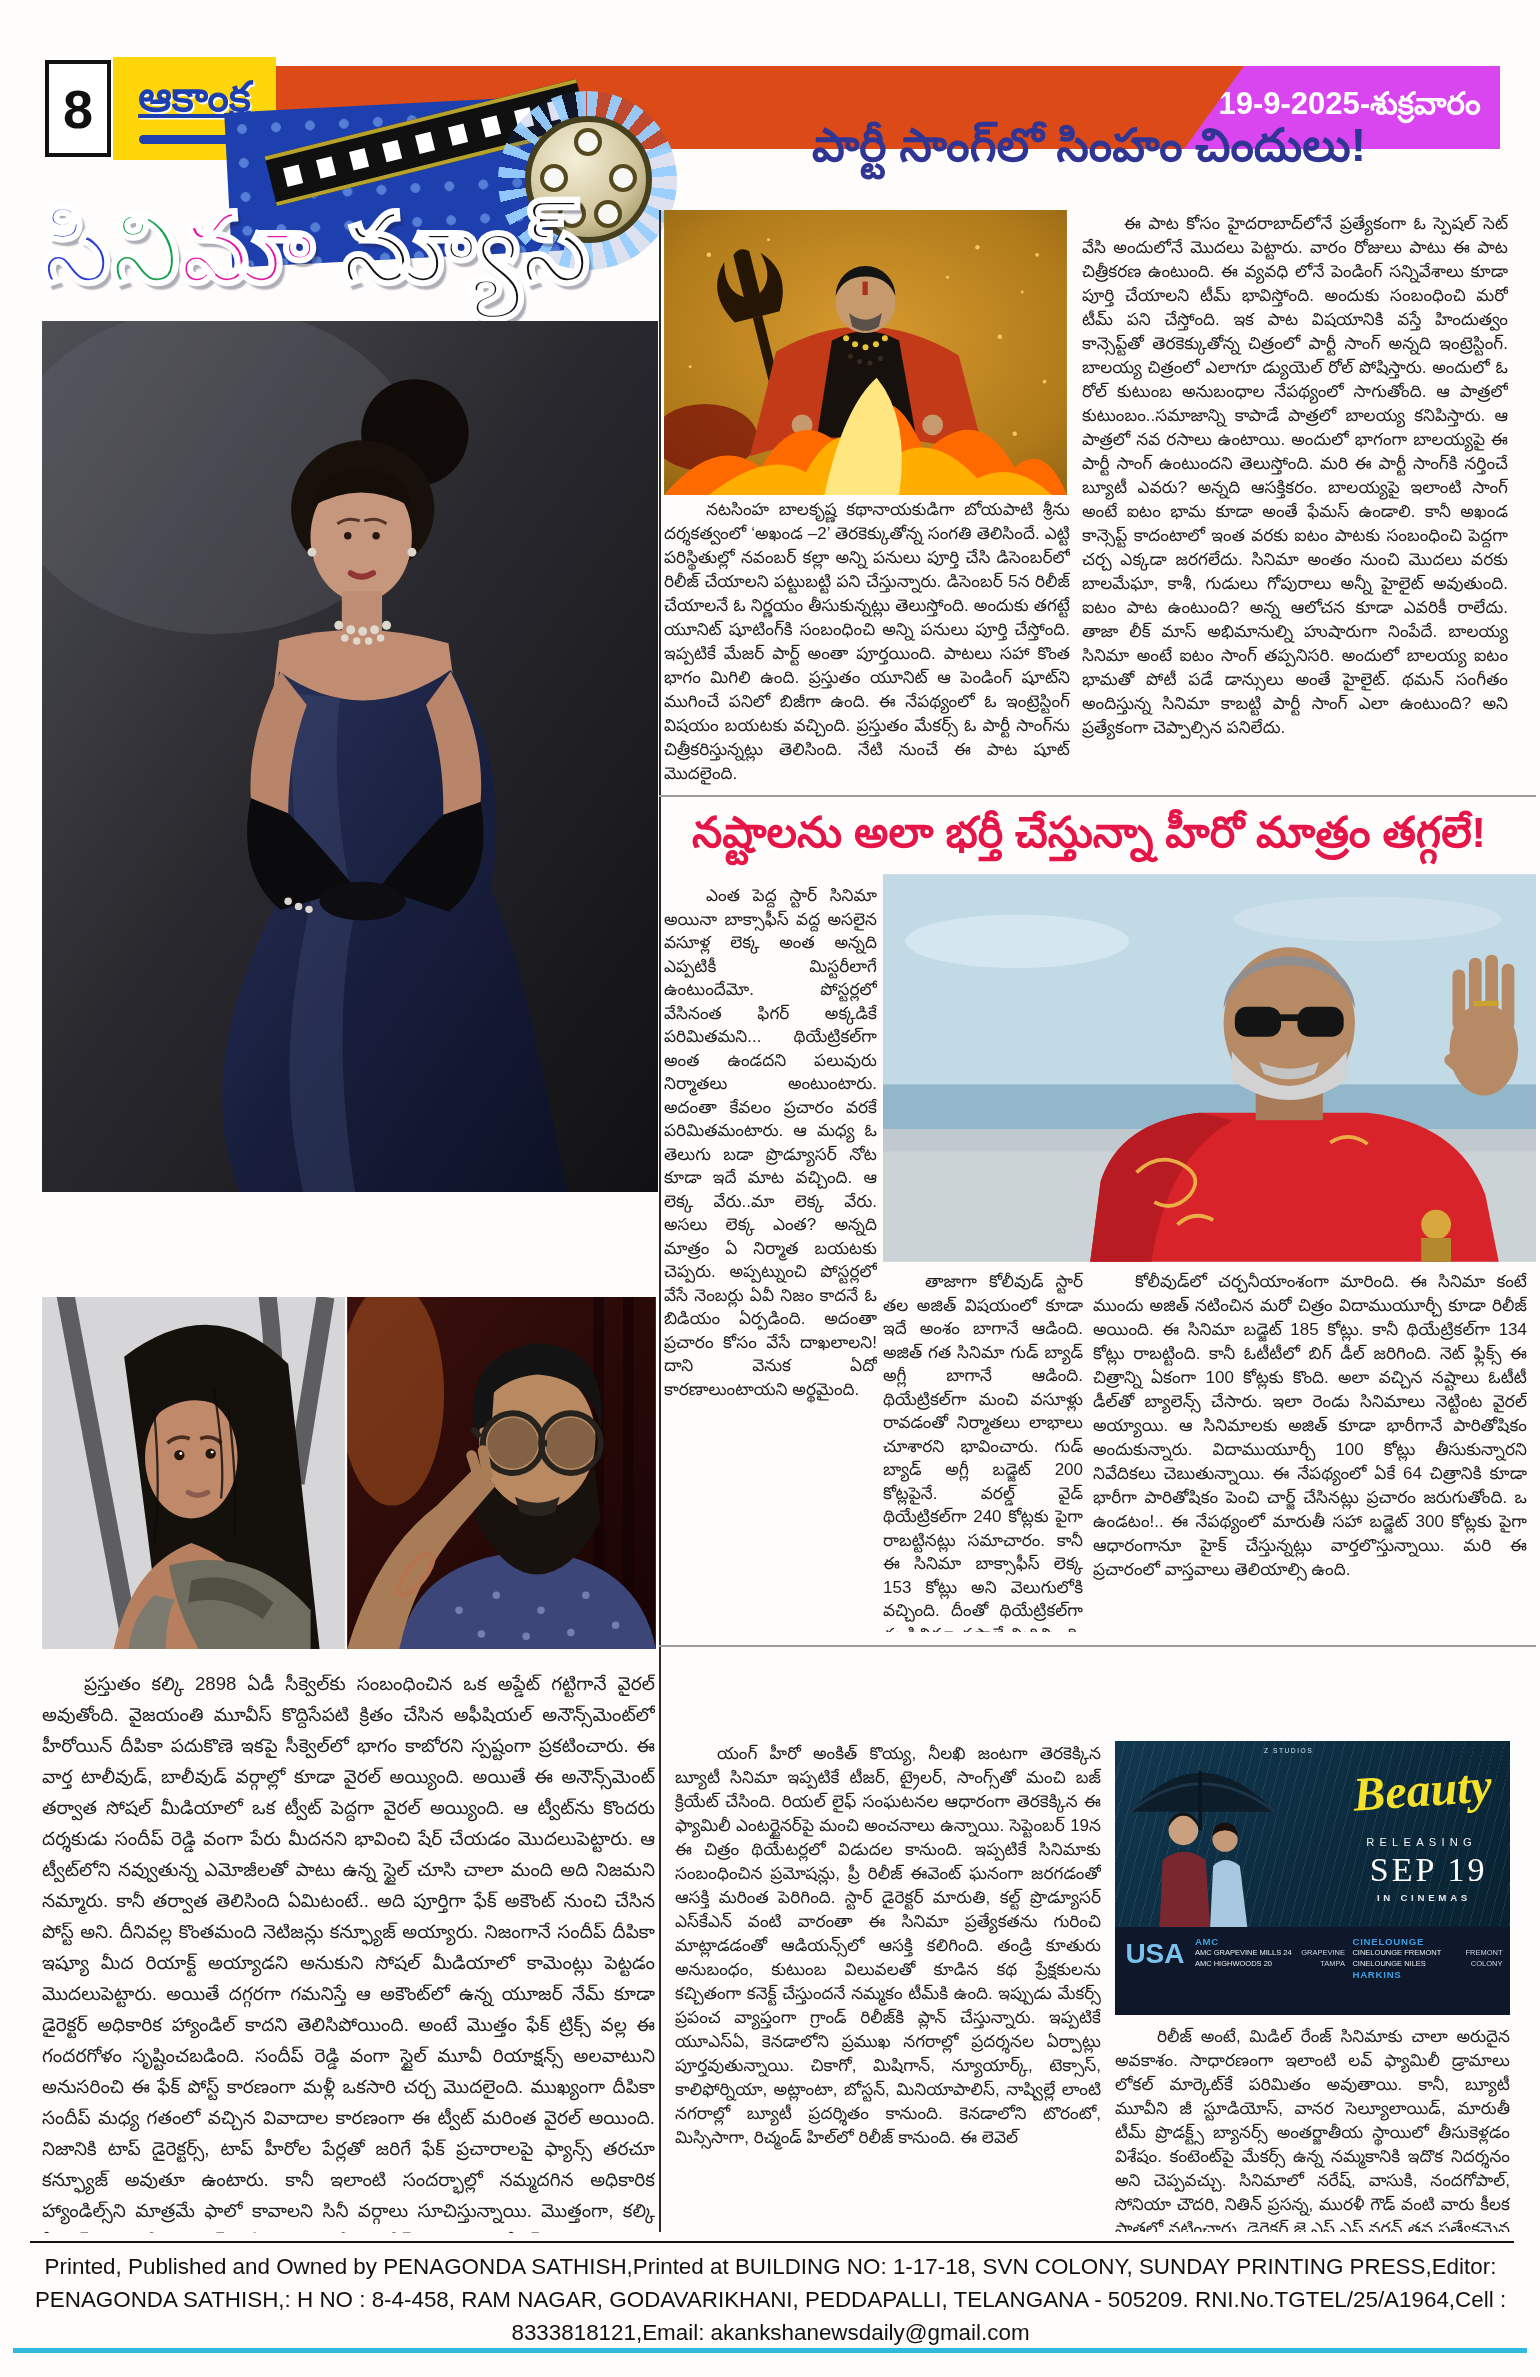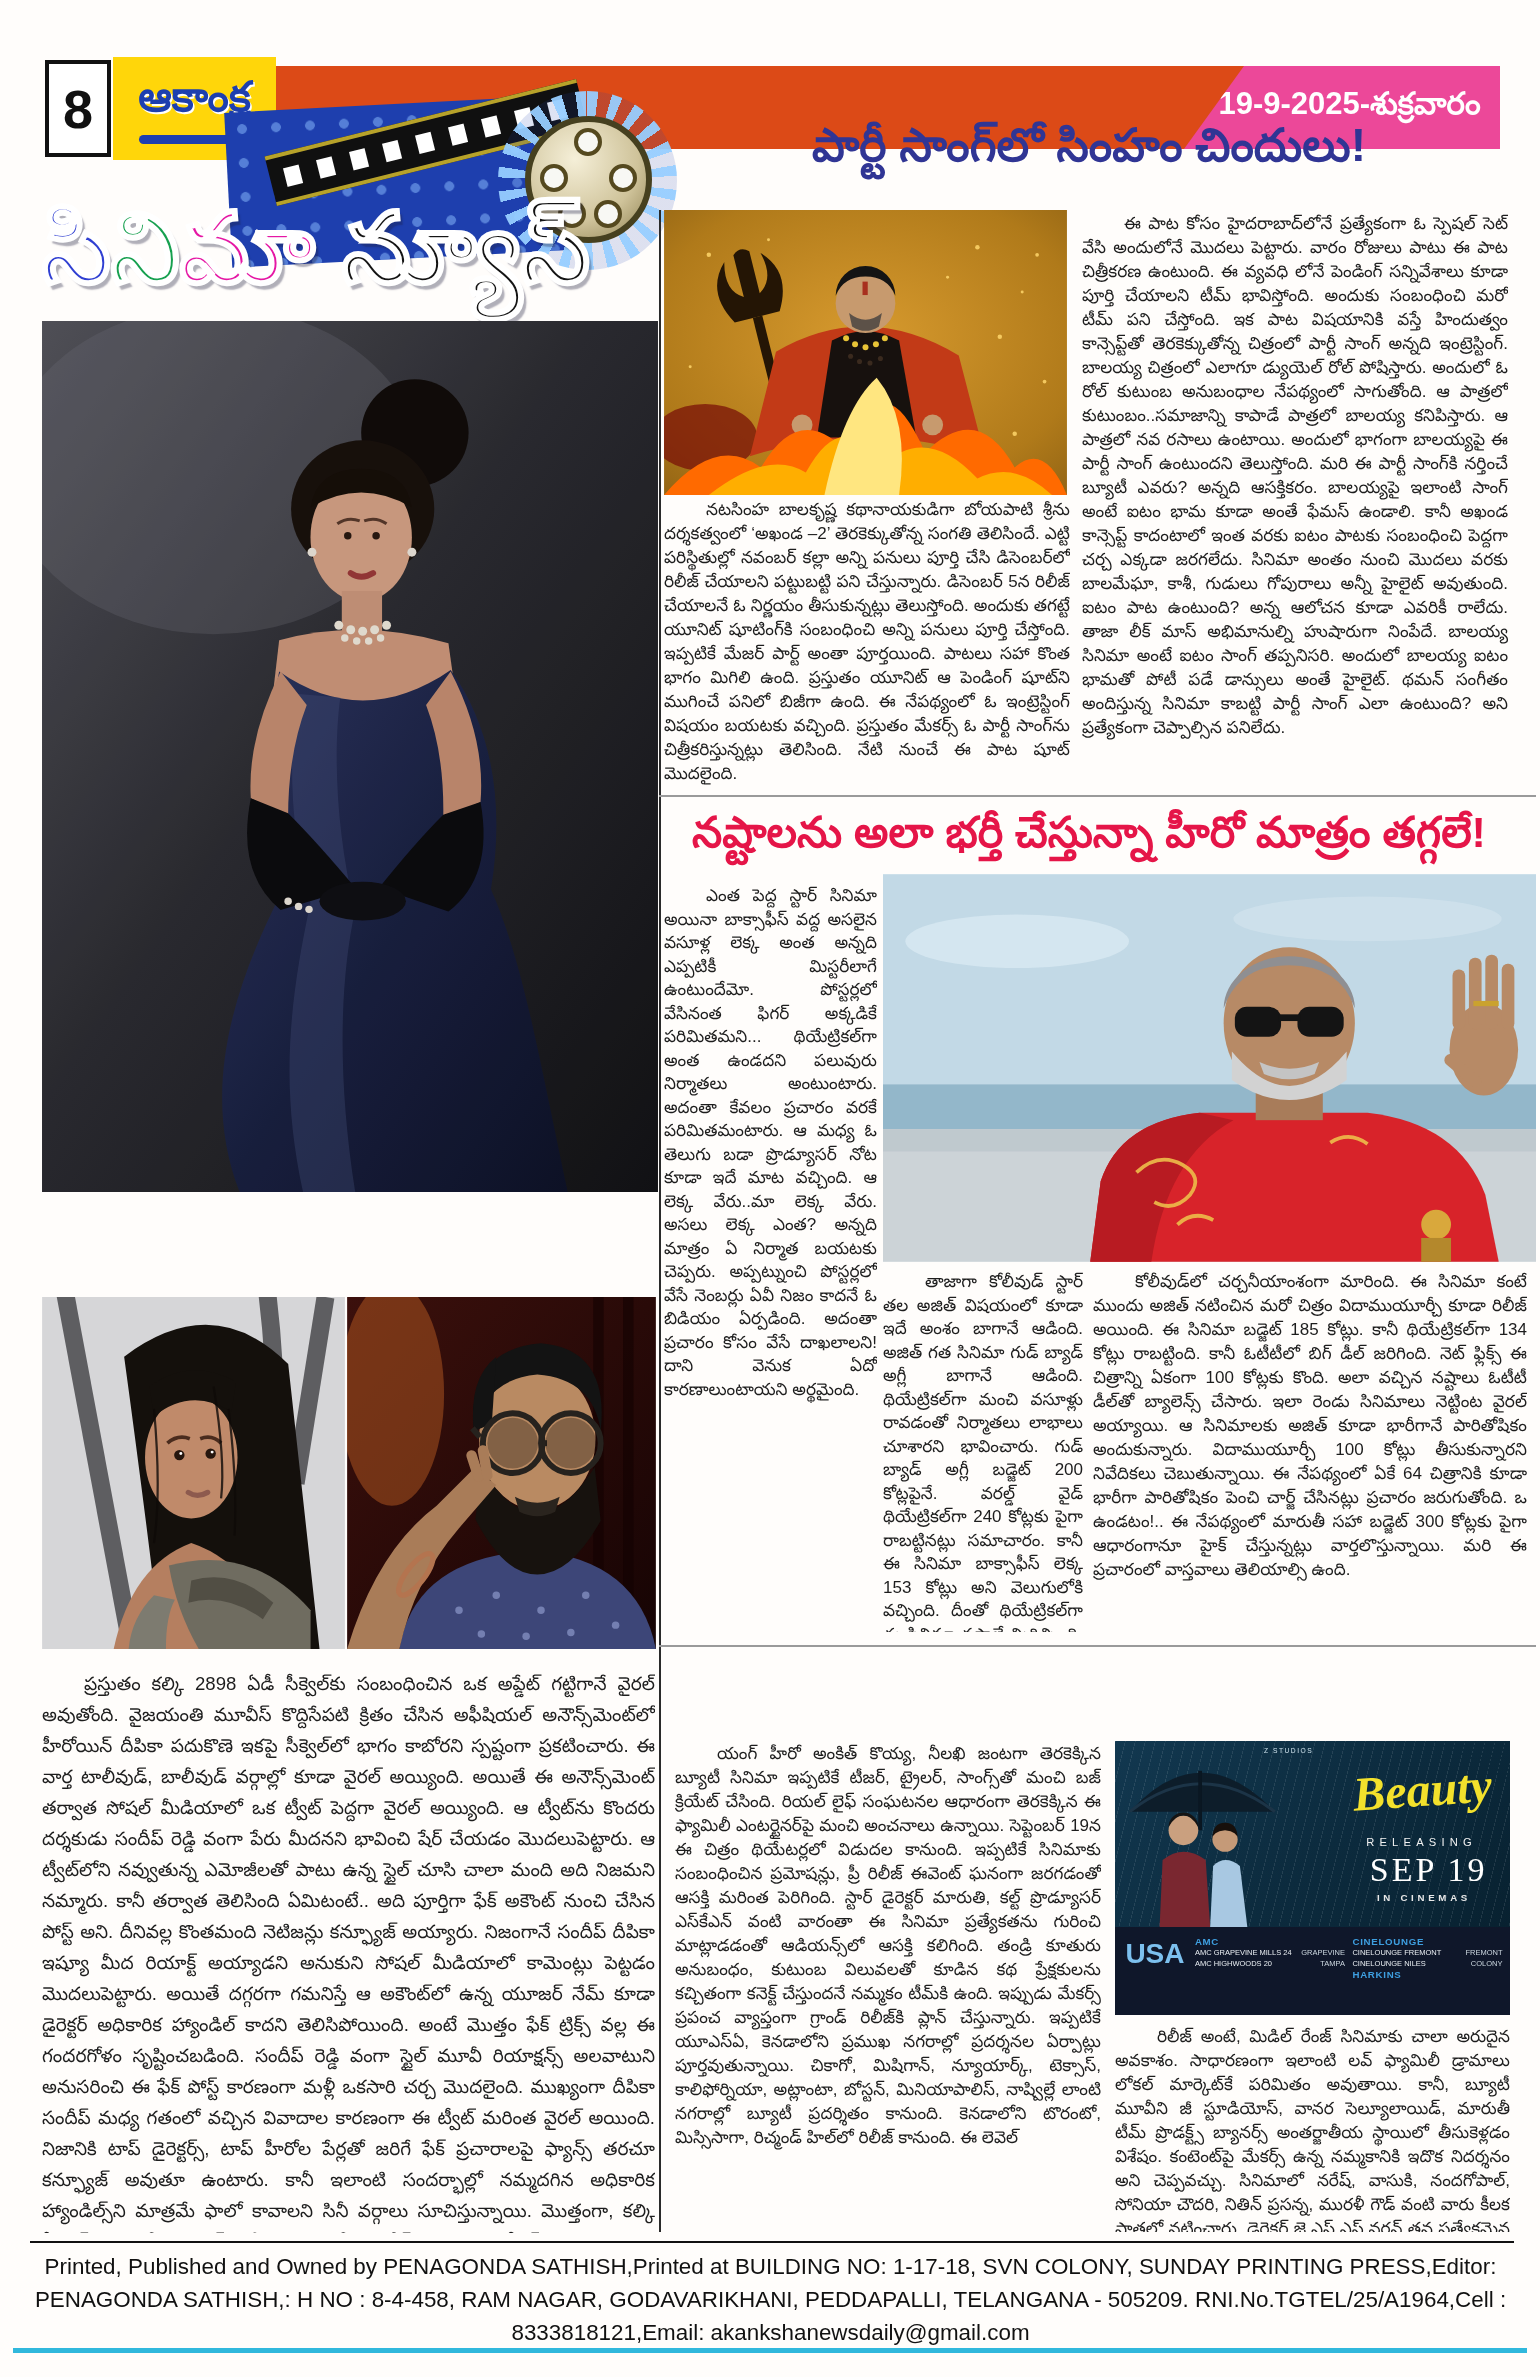--- a/index.html
+++ b/index.html
@@ -3,24 +3,24 @@
 <meta charset="utf-8">
 <style>
   html,body{margin:0;padding:0;background:#e8e8e8;}
   .page{position:relative;width:1541px;height:2377px;background:#fffdfb;margin:0 auto;overflow:hidden;
         font-family:"Liberation Sans","DejaVu Sans",sans-serif;color:#1c1c1c;}
   
   .pagenum{position:absolute;left:45px;top:60px;width:66px;height:97px;border:4.5px solid #111;background:#fff;
            display:flex;align-items:center;justify-content:center;font-size:54px;font-weight:bold;color:#111;box-sizing:border-box;}
   .logobox{position:absolute;left:113px;top:57px;width:163px;height:103px;background:#FFD60A;display:flex;flex-direction:column;
            align-items:center;justify-content:center;}
-  .logotext{font-size:42px;font-weight:bold;color:#1d3faf;text-shadow:1.5px 1.5px 0 #fff;}
+  .logotext{font-size:42px;font-weight:bold;color:#1d3faf;text-shadow:1.5px 1.5px 0 #fff;text-decoration:underline;}
   .logostrip{width:112px;height:9px;background:#1d3faf;border-radius:4.5px;margin-top:4.5px;}
   .topbar{position:absolute;left:276px;top:66px;width:1224px;height:83px;background:#DC4A17;}
-  .datebox{position:absolute;left:1184px;top:66px;width:316px;height:83px;background:#ec4899;
+  .datebox{position:absolute;left:1184px;top:66px;width:316px;height:83px;background:#d946ef;
            clip-path:polygon(60px 0,100% 0,100% 100%,0 100%);display:flex;align-items:center;justify-content:flex-end;}
   .datetext{color:#fff;font-size:31px;font-weight:bold;padding-right:19.4px;}
   
   .masthead{position:absolute;left:42px;top:104px;width:605px;height:233px;}
   .mast-panel{position:absolute;left:186px;top:0;width:337px;height:155px;background:#1e3fae;transform:rotate(-3deg);
       background-image:radial-gradient(circle,rgba(140,190,255,.5) 4.5px,transparent 5.2px);background-size:34px 34px;}
   .mast-strip{position:absolute;left:224px;top:13.4px;width:321px;height:43px;background:#101010;transform:rotate(-14deg);
       background-image:repeating-linear-gradient(90deg,transparent 0 9px,#fff 9px 25px,transparent 25px 34px);
       background-size:34px 19.4px;background-repeat:repeat-x;background-position:6px 12px;border-top:4.5px solid #b7a22a;border-bottom:4.5px solid #b7a22a;}
   .mast-rays{position:absolute;left:456px;top:-13.4px;width:179px;height:179px;border-radius:50%;

